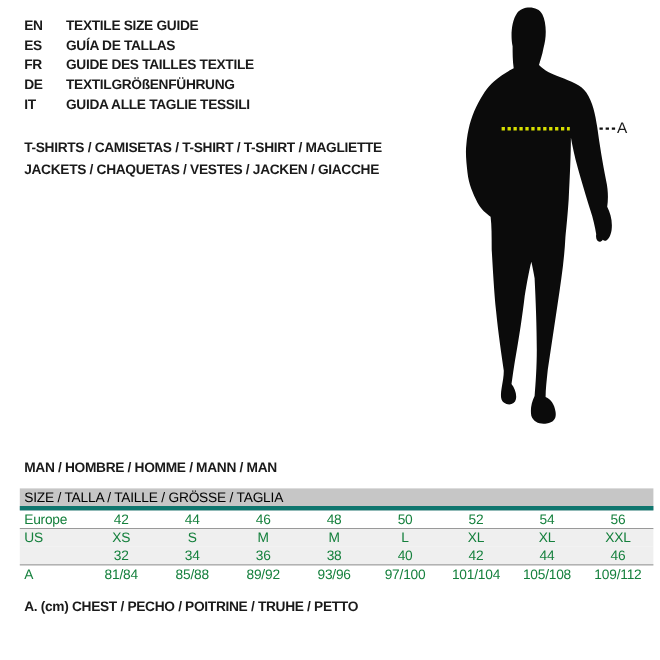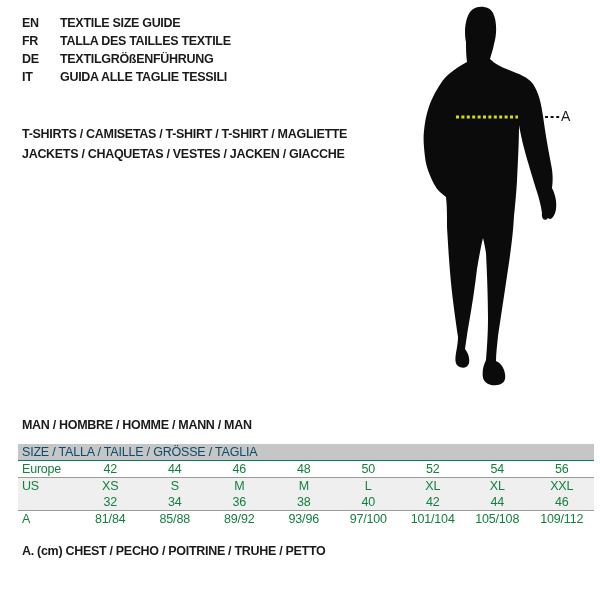--- a/index.html
+++ b/index.html
@@ -15,44 +15,48 @@
   
   .cats{position:absolute;left:22px;top:124px;}
   .cat-line{height:20px;line-height:20px;font-weight:bold;font-size:12.5px;letter-spacing:-0.3px;white-space:nowrap;}
   
   .figure{position:absolute;left:400px;top:0;width:200px;height:410px;}
   .measure-label{position:absolute;left:561px;top:108px;font-size:14px;letter-spacing:-0.2px;}
   
   .section-heading{position:absolute;left:22px;top:418px;font-weight:bold;font-size:12.5px;letter-spacing:-0.3px;white-space:nowrap;}
   
   .size-table{position:absolute;left:18px;top:444px;width:576px;font-size:12.5px;letter-spacing:-0.2px;}
-  .t-header{height:16px;line-height:16px;background:#c6c6c6;border-bottom:1px solid #0f766e;
-    padding-left:4px;color:#0c4a6e;white-space:nowrap;}
+  .t-header{height:16px;line-height:16px;background:#c6c6c6;border-bottom:4px solid #0f766e;
+    padding-left:4px;color:#000000;white-space:nowrap;}
   .t-row{display:flex;height:16px;line-height:16px;color:#15803d;}
   .t-row.band{background:#efefef;}
   .t-row.rule{border-bottom:1px solid #999;}
   .t-row.last{height:17px;line-height:17px;}
   .t-label{width:60px;padding-left:4px;box-sizing:border-box;flex:none;}
   .t-cell{flex:1;text-align:center;}
   
   .footnote{position:absolute;left:22px;top:544px;font-weight:bold;font-size:12.5px;letter-spacing:-0.3px;white-space:nowrap;}
 </style>
 </head>
 <body>
 
 <div class="page">
 
   <div class="lang-list">
     <div class="lang-row">
       <span class="lang-code">EN</span>
       <span class="lang-title">TEXTILE SIZE GUIDE</span>
     </div>
     <div class="lang-row">
+      <span class="lang-code">ES</span>
+      <span class="lang-title">GUÍA DE TALLAS</span>
+    </div>
+    <div class="lang-row">
       <span class="lang-code">FR</span>
-      <span class="lang-title">TALLA DES TAILLES TEXTILE</span>
+      <span class="lang-title">GUIDE DES TAILLES TEXTILE</span>
     </div>
     <div class="lang-row">
       <span class="lang-code">DE</span>
       <span class="lang-title">TEXTILGRÖßENFÜHRUNG</span>
     </div>
     <div class="lang-row">
       <span class="lang-code">IT</span>
       <span class="lang-title">GUIDA ALLE TAGLIE TESSILI</span>
     </div>
   </div>

